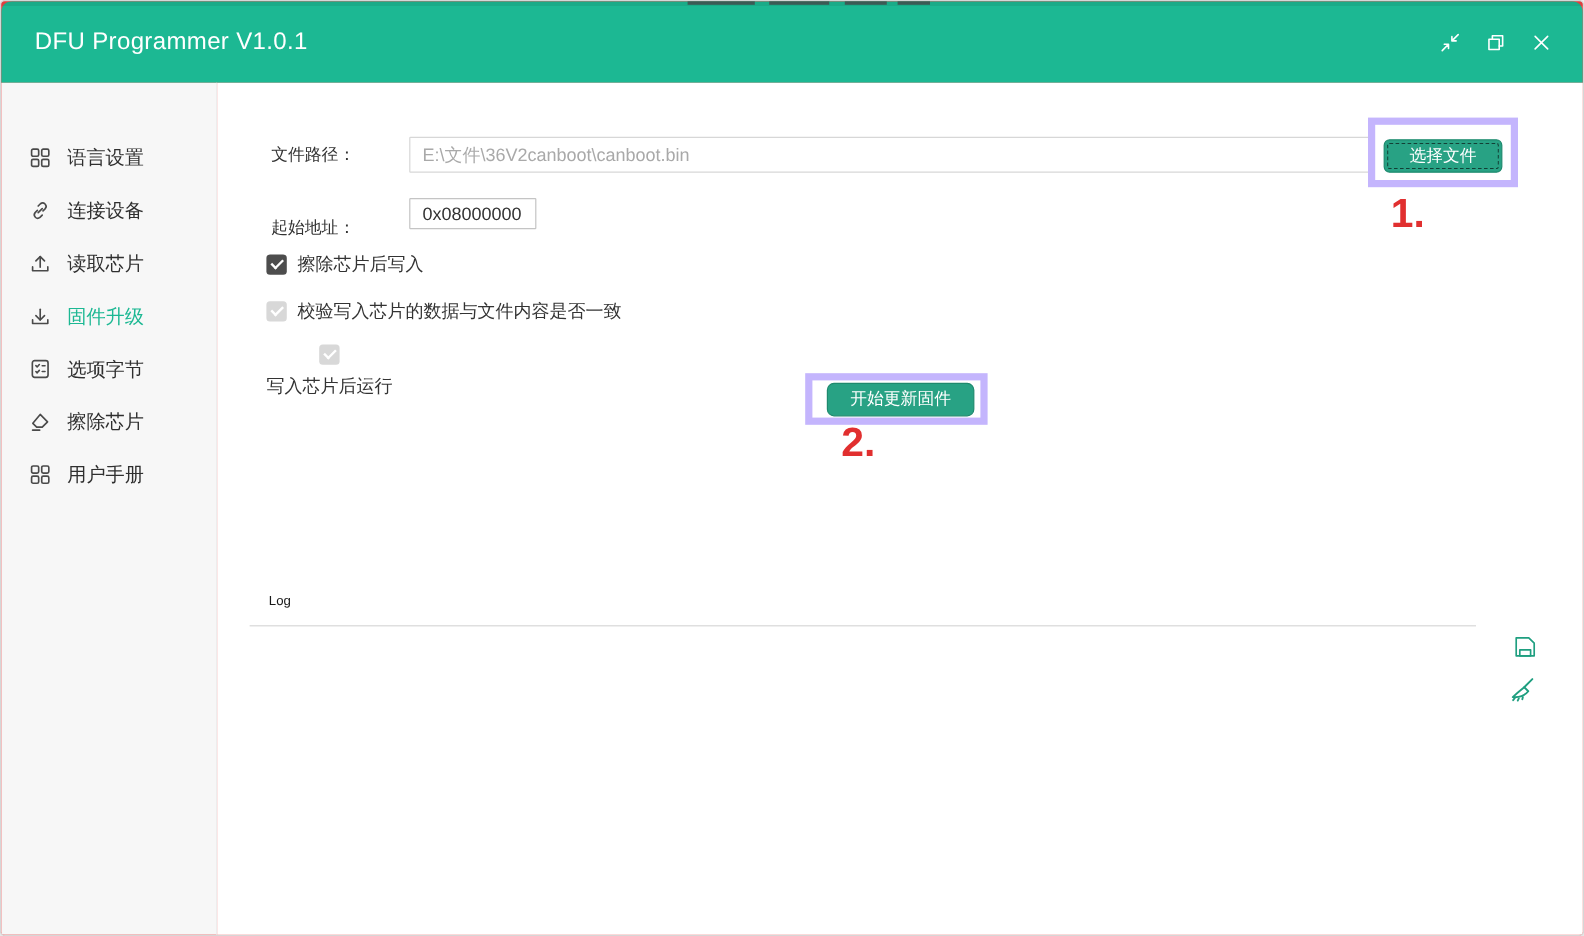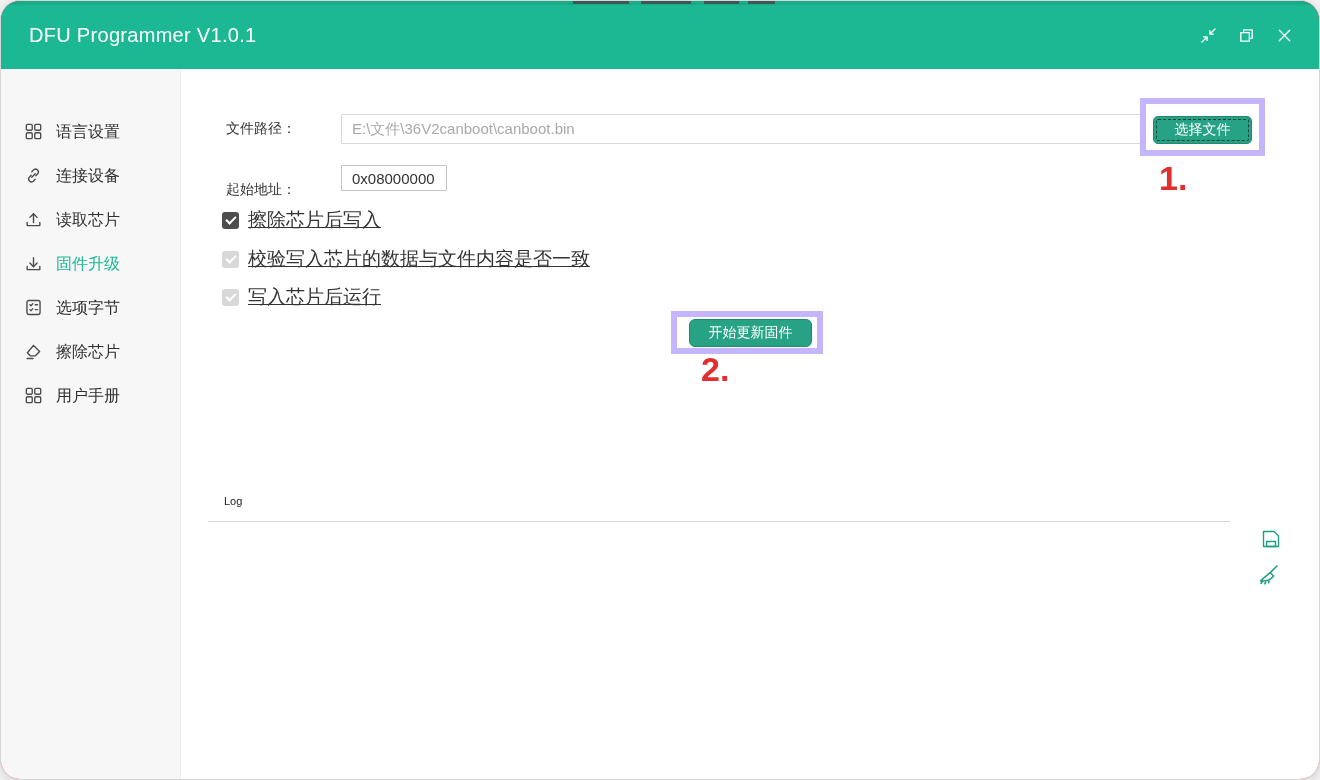--- a/index.html
+++ b/index.html
@@ -1,17 +1,17 @@
 <!DOCTYPE html>
 <html><head>
 <meta charset="utf-8">
 <style>
   html,body{margin:0;padding:0;background:#f2f2f2;}
   body{width:1320px;height:780px;position:relative;font-family:"Liberation Sans","DejaVu Sans",sans-serif;overflow:hidden;}
-  .window{position:absolute;inset:0;background:#ef4444;border-radius:20px;border:1px solid #d6d6d6;overflow:hidden;box-shadow:0 2px 10px rgba(0,0,0,.12);padding-left:24px;}
+  .window{position:absolute;inset:0;background:#ef4444;border-radius:4px;border:1px solid #d6d6d6;overflow:hidden;box-shadow:0 2px 10px rgba(0,0,0,.12);padding-left:24px;}
   
   .titlebar{position:absolute;left:0;top:0;right:0;height:68px;background:#1cb893;display:flex;align-items:center;justify-content:space-between;padding:0 22px 0 28px;box-sizing:border-box;border-radius:9px 9px 0 0;}
   .titlebar::before{content:"";position:absolute;left:0;top:0;right:0;height:4px;background:rgba(0,0,0,.07);}
   .title{color:#fff;font-size:20px;letter-spacing:.3px;}
   .controls{display:flex;align-items:center;gap:12px;}
   .ctrl{width:26px;height:26px;display:flex;align-items:center;justify-content:center;cursor:pointer;}
   .ctrl svg{stroke:#fff;fill:none;stroke-width:1.4;stroke-linecap:round;stroke-linejoin:round;}
   
   .artifact{position:absolute;top:0;height:3px;background:#3c5a55;z-index:5;}
   
@@ -23,21 +23,21 @@
   .abs{position:absolute;}
   .form-label{font-size:14px;color:#333;}
   .text-input{position:absolute;border:1px solid #d7d7d7;background:#fff;font-size:15px;box-sizing:border-box;padding:0 10px;outline:none;font-family:inherit;border-radius:1px;}
   #file-input{left:160px;top:45px;width:890px;height:30px;color:#a9a9a9;}
   #addr-input{left:160px;top:96px;width:106px;height:26px;color:#333;border-color:#c4c4c4;}
   
   .cb-row{position:absolute;left:41px;display:flex;align-items:center;gap:9px;height:20px;}
   .checkbox{position:relative;width:17px;height:17px;border-radius:3px;background:#4d4d4d;flex:0 0 auto;cursor:pointer;}
   .checkbox.disabled{background:#d8d8d8;cursor:default;}
   .checkbox::after{content:"";position:absolute;left:3.5px;top:4px;width:8px;height:4px;border-left:2px solid #fff;border-bottom:2px solid #fff;transform:rotate(-45deg);}
-  .cb-label{font-size:19px;color:#333;text-decoration:underline;}
+  .cb-label{font-size:15px;color:#333;}
   
   .anno-box{position:absolute;border:6px solid #c4b5fd;background:#fff;box-sizing:border-box;z-index:3;}
   #anno1{left:959px;top:29px;width:125px;height:58px;}
   #anno2{left:490px;top:242px;width:152px;height:43px;}
   .teal-btn{position:absolute;background:#28a284;color:#fff;font-size:14px;display:flex;align-items:center;justify-content:center;border-radius:5px;border:1px solid #1e8a6e;box-sizing:border-box;cursor:pointer;font-family:inherit;}
   #choose-btn{left:7px;top:12px;width:99px;height:28px;outline:1.5px dashed #123f35;outline-offset:-4px;}
   #update-btn{left:12px;top:2px;width:123px;height:28px;border-radius:6px;}
   .step-num{position:absolute;color:#e12f2f;font-size:34px;font-weight:600;z-index:3;}
   #step1{left:978px;top:90px;}
   #step2{left:520px;top:281px;}
@@ -160,21 +160,21 @@
 
     <div id="checkboxes">
         <div class="cb-row" style="top: 141px;">
           <span class="checkbox"></span>
           <span class="cb-label">擦除芯片后写入</span>
         </div>
         <div class="cb-row" style="top: 180px;">
           <span class="checkbox disabled"></span>
           <span class="cb-label">校验写入芯片的数据与文件内容是否一致</span>
         </div>
-        <div class="cb-row" style="top: 218px;">
+        <div class="cb-row" style="top: 218px; flex-direction: column;">
           <span class="checkbox disabled"></span>
           <span class="cb-label">写入芯片后运行</span>
         </div>
       </div>
 
     <div class="anno-box" id="anno2">
       <button class="teal-btn" id="update-btn">开始更新固件</button>
     </div>
     <span class="step-num" id="step2">2.</span>
 

